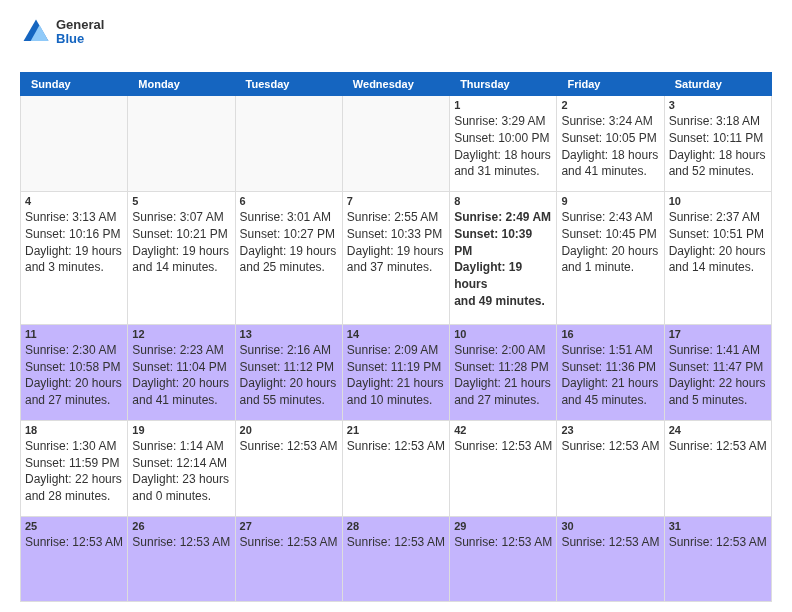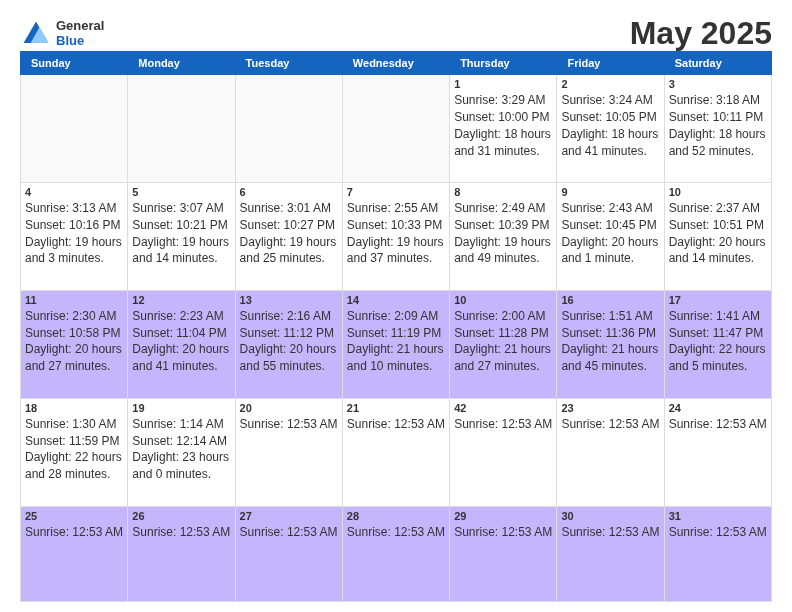--- a/index.html
+++ b/index.html
@@ -13,22 +13,22 @@
     .page {
       width: 792px;
       height: 612px;
       padding: 16px 20px 10px 20px;
       display: flex;
       flex-direction: column;
     }
     .header {
       display: flex;
       justify-content: space-between;
-      align-items: center;
-      margin-bottom: 0;
+      align-items: flex-start;
+      margin-bottom: 24px;
     }
     .logo {
       display: flex;
       align-items: center;
       gap: 4px;
     }
     .logo-text {
       display: flex;
       flex-direction: column;
       font-size: 13px;
@@ -107,21 +107,20 @@
       <svg class="logo-icon" viewBox="0 0 36 36">
         <polygon points="18,4 32,28 4,28" fill="#1565c0"></polygon>
         <polygon points="22,10 32,28 12,28" fill="#90caf9"></polygon>
       </svg>
       <div class="logo-text">
         <span class="logo-general">General</span>
         <span class="logo-blue">Blue</span>
       </div>
     </div>
     <div class="title-block">
-      <h1>May 2025</h1>
     </div>
   </div>
 
   <table class="calendar">
     <thead>
       <tr>
 
       <th>Sunday</th>
           <th>Monday</th>
           <th>Tuesday</th>
@@ -183,21 +182,21 @@
           </td>
           <td>
             <span class="day-num">7</span>
             <div class="day-info" style="white-space: pre-line;">Sunrise: 2:55 AM
 Sunset: 10:33 PM
 Daylight: 19 hours
 and 37 minutes.</div>
           </td>
           <td>
             <span class="day-num">8</span>
-            <div class="day-info" style="white-space: pre-line;">Sunrise: 2:49 AM
+            <div class="day-info" style="white-space: pre-line; font-weight: bold;">Sunrise: 2:49 AM
 Sunset: 10:39 PM
 Daylight: 19 hours
 and 49 minutes.</div>
           </td>
           <td>
             <span class="day-num">9</span>
             <div class="day-info" style="white-space: pre-line;">Sunrise: 2:43 AM
 Sunset: 10:45 PM
 Daylight: 20 hours
 and 1 minute.</div>

